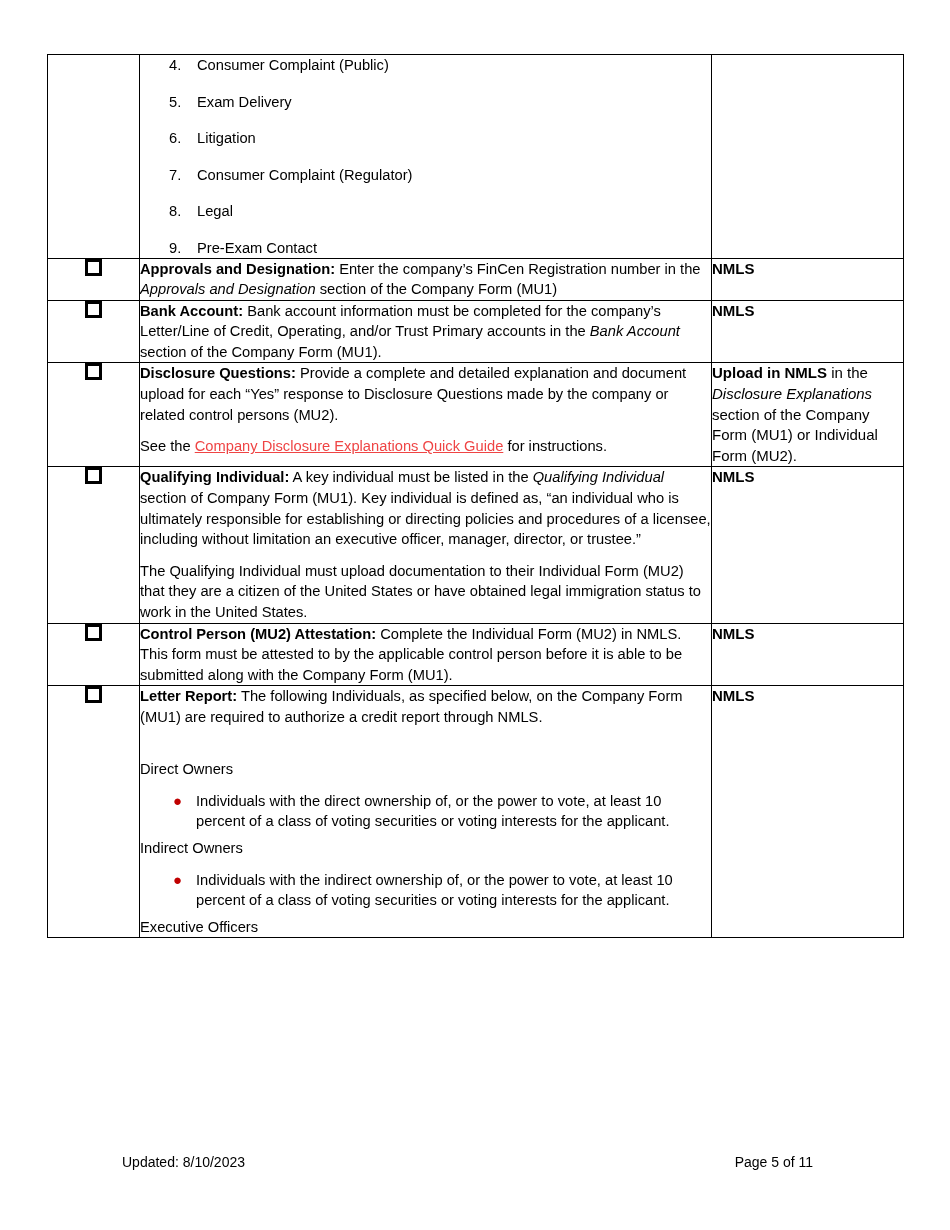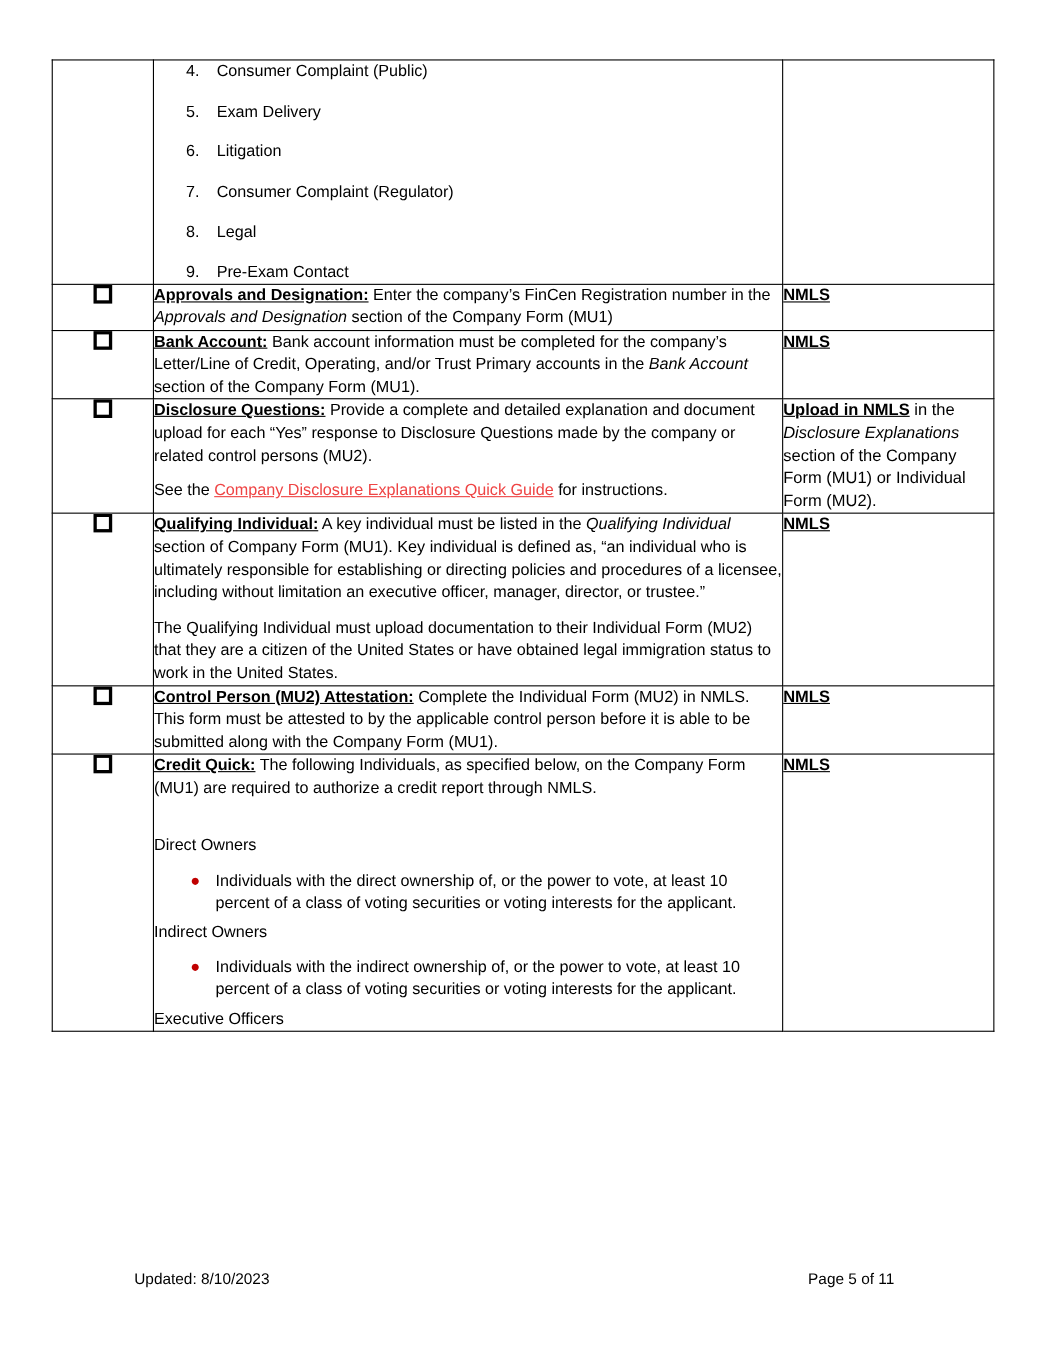--- a/index.html
+++ b/index.html
@@ -63,21 +63,21 @@
     padding: 9px 8px 9px 10px;
     font-size: 15px;
     line-height: 20.6px;
   }
   .body-cell p, .where-cell p {
     margin: 0 0 11px 0;
   }
   .body-cell p:last-child, .where-cell p:last-child {
     margin-bottom: 0;
   }
-  b, .b { font-weight: bold; text-decoration: underline; }
+  b, .b { font-weight: bold; }
   i, .i { font-style: italic; }
 
   .doclink {
     color: #ef4444;
     text-decoration: underline;
   }
 
   
   .numlist {
     list-style: none;
@@ -270,21 +270,21 @@
           <p><b>NMLS</b></p>
         </td>
       </tr>
 
       <tr>
         <td class="check-cell">
           <span class="checkbox"></span>
         </td>
         <td class="body-cell">
           <p>
-            <b>Credit Quick:</b><span> The following Individuals, as specified below, on the Company Form (MU1) are required to authorize a credit report through NMLS.</span>
+            <b>Letter Report:</b><span> The following Individuals, as specified below, on the Company Form (MU1) are required to authorize a credit report through NMLS.</span>
           </p>
           <div class="spacer-line"></div>
           <p class="subhead">Direct Owners</p>
           <ul class="bullets">
             <li>
               <span class="dot">●</span>
               <span>Individuals with the direct ownership of, or the power to vote, at least 10 percent of a class of voting securities or voting interests for the applicant.</span>
             </li>
           </ul>
           <p class="subhead">Indirect Owners</p>

